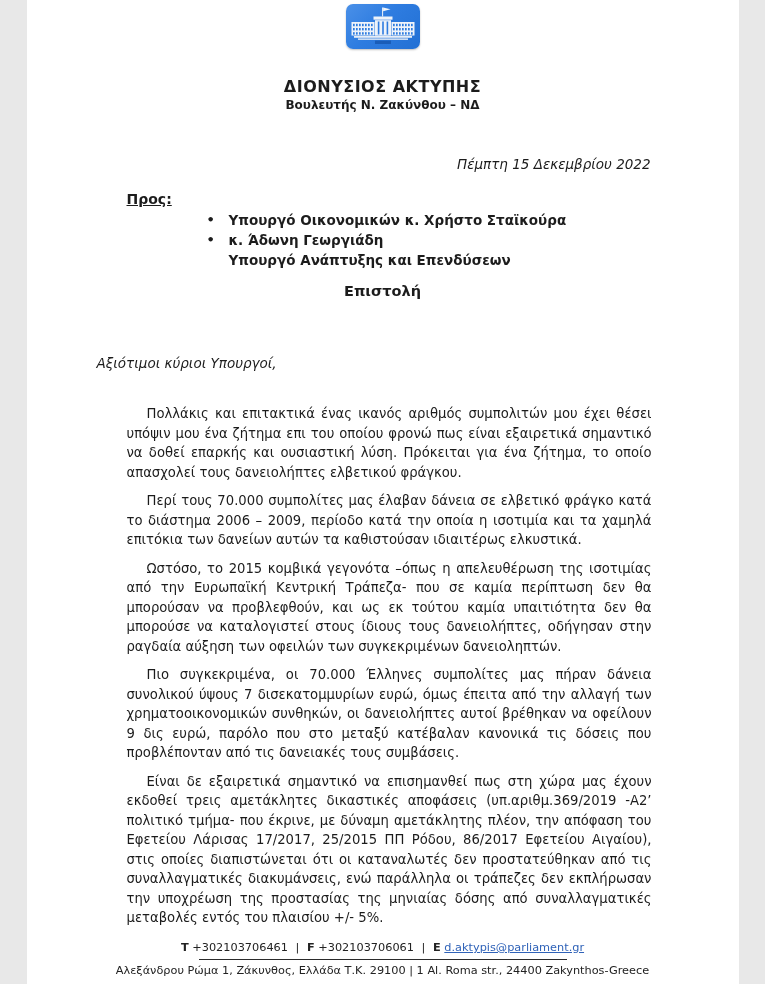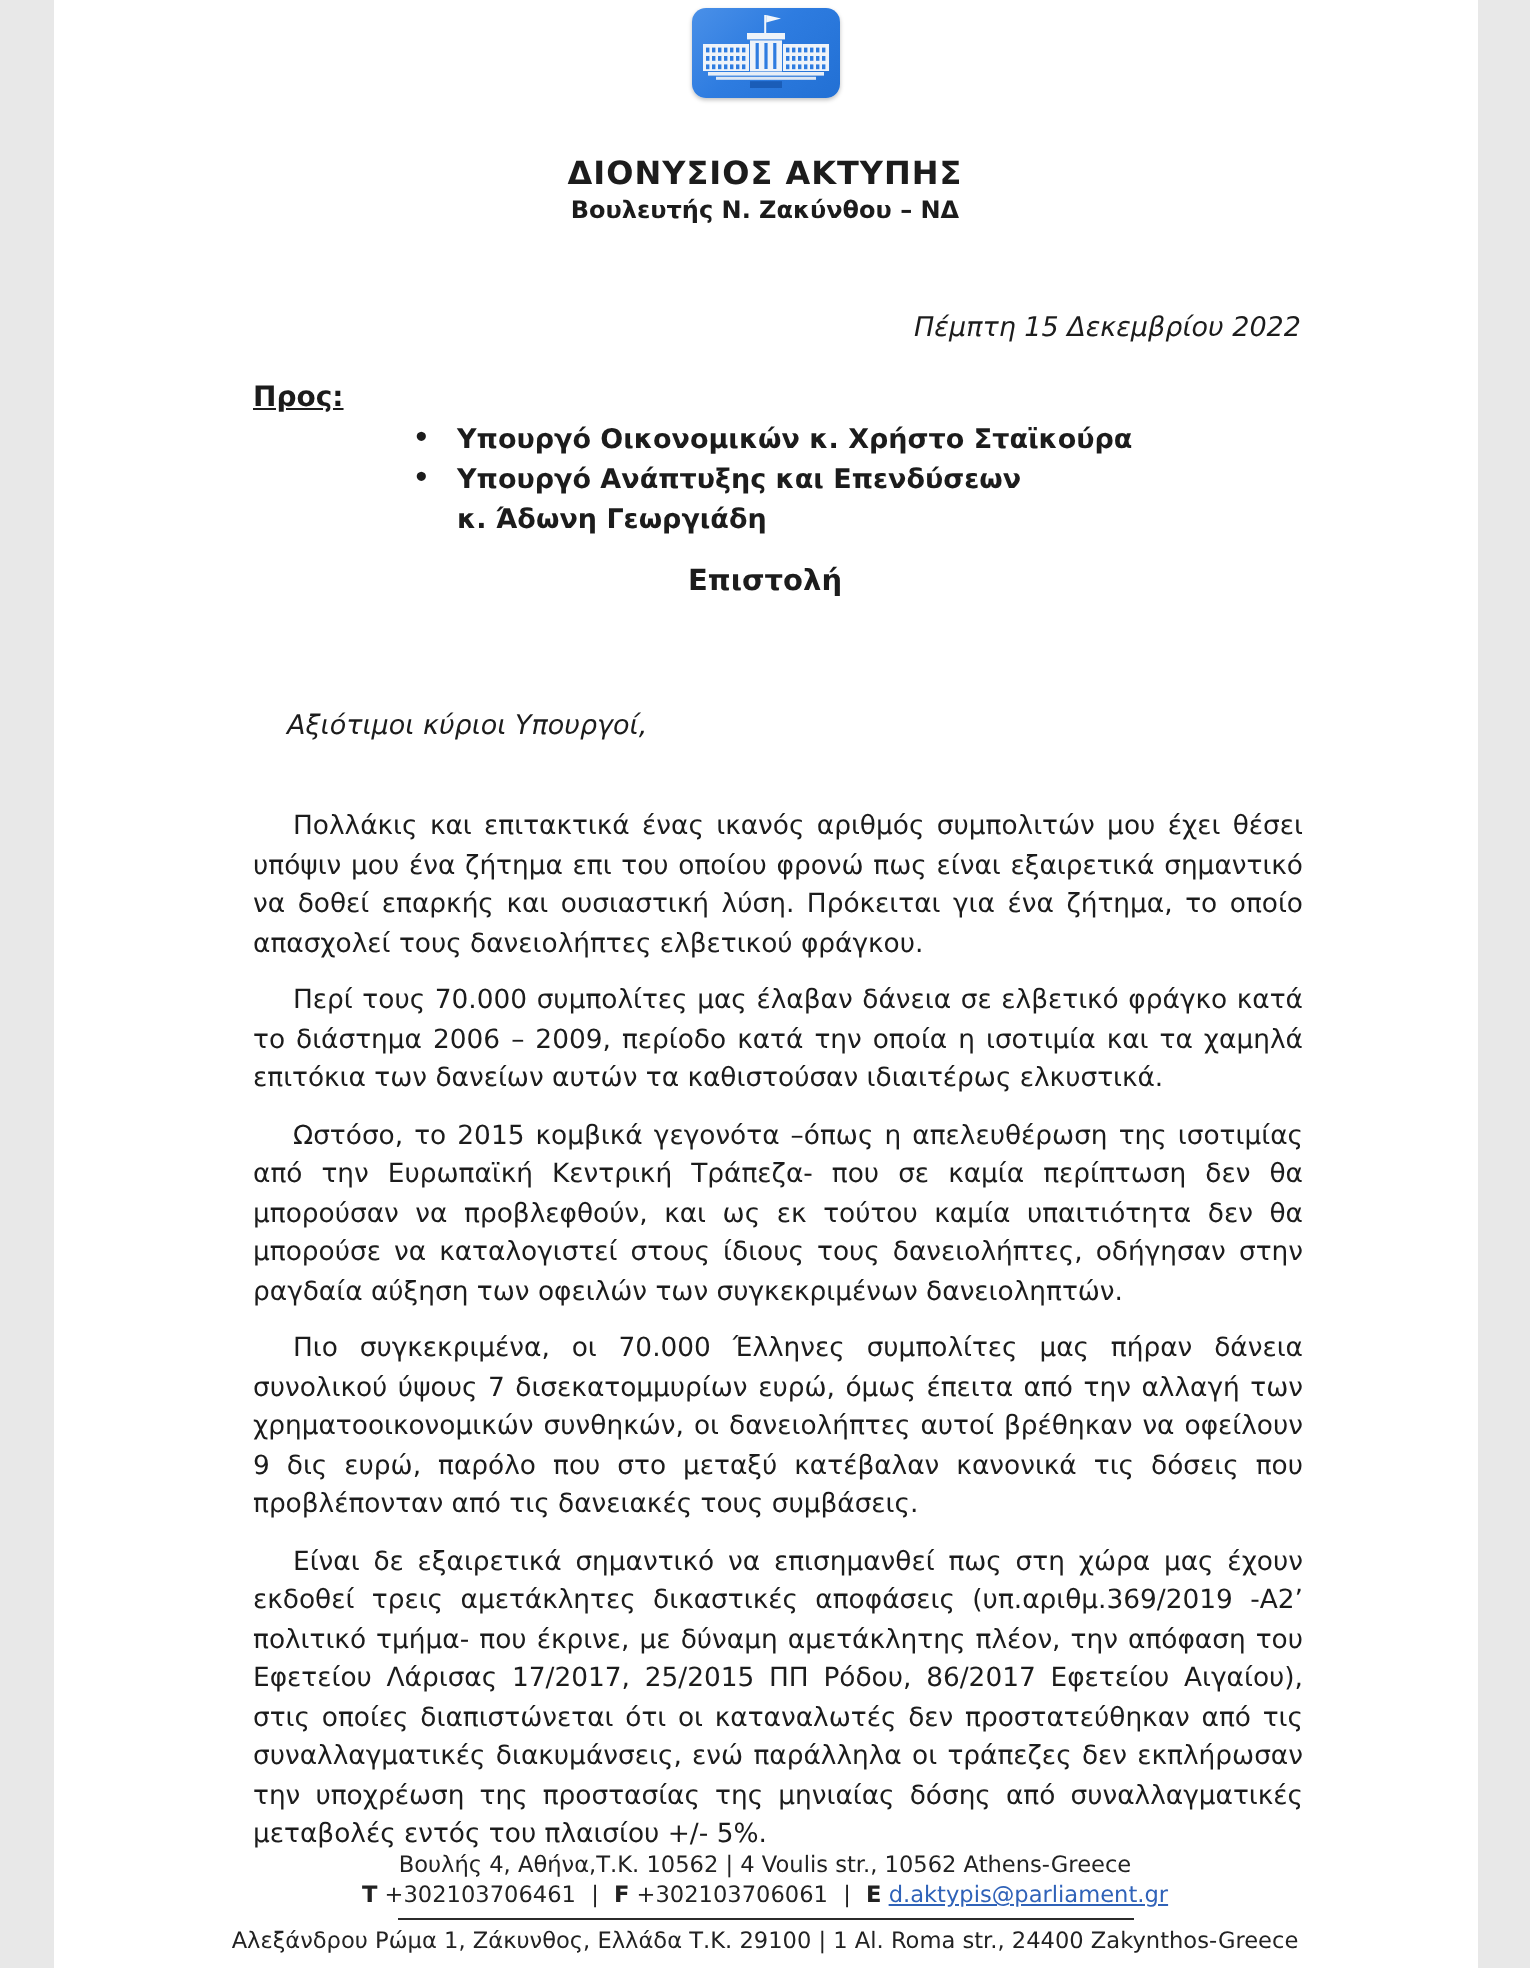--- a/index.html
+++ b/index.html
@@ -64,21 +64,21 @@
   }
   
   .subject{
     margin-top:13px;
     text-align:center;
     font-size:14.5px;font-weight:bold;
     line-height:17px;
   }
   
   .salutation{
-    margin:54px 87px 0 117px;
+    margin:54px 87px 0 70px;
     font-style:italic;
     font-size:13.5px;
     line-height:18px;
   }
   .body p{
     margin:0 87px 9px 100px;
     text-align:justify;
     text-indent:20px;
     font-size:13.2px;
     line-height:19.5px;
@@ -191,39 +191,38 @@
   <div class="recipients">
     <div class="recipient">
       <span class="bullet">•</span>
       <div>
         <div>Υπουργό Οικονομικών κ. Χρήστο Σταϊκούρα</div>
       </div>
     </div>
     <div class="recipient">
       <span class="bullet">•</span>
       <div>
+        <div>κ. Άδωνη Γεωργιάδη</div>
         <div>Υπουργό Ανάπτυξης και Επενδύσεων</div>
-        <div>κ. Άδωνη Γεωργιάδη</div>
       </div>
     </div>
   </div>
 
   <div class="subject">Επιστολή</div>
 
   <div class="salutation">Αξιότιμοι κύριοι Υπουργοί,</div>
   <div class="body">
     <p>Πολλάκις και επιτακτικά ένας ικανός αριθμός συμπολιτών μου έχει θέσει υπόψιν μου ένα ζήτημα επι του οποίου φρονώ πως είναι εξαιρετικά σημαντικό να δοθεί επαρκής και ουσιαστική λύση. Πρόκειται για ένα ζήτημα, το οποίο απασχολεί τους δανειολήπτες ελβετικού φράγκου.</p>
     <p>Περί τους 70.000 συμπολίτες μας έλαβαν δάνεια σε ελβετικό φράγκο κατά το διάστημα 2006 – 2009, περίοδο κατά την οποία η ισοτιμία και τα χαμηλά επιτόκια των δανείων αυτών τα καθιστούσαν ιδιαιτέρως ελκυστικά.</p>
     <p>Ωστόσο, το 2015 κομβικά γεγονότα –όπως η απελευθέρωση της ισοτιμίας από την Ευρωπαϊκή Κεντρική Τράπεζα- που σε καμία περίπτωση δεν θα μπορούσαν να προβλεφθούν, και ως εκ τούτου καμία υπαιτιότητα δεν θα μπορούσε να καταλογιστεί στους ίδιους τους δανειολήπτες, οδήγησαν στην ραγδαία αύξηση των οφειλών των συγκεκριμένων δανειοληπτών.</p>
     <p>Πιο συγκεκριμένα, οι 70.000 Έλληνες συμπολίτες μας πήραν δάνεια συνολικού ύψους 7 δισεκατομμυρίων ευρώ, όμως έπειτα από την αλλαγή των χρηματοοικονομικών συνθηκών, οι δανειολήπτες αυτοί βρέθηκαν να οφείλουν 9 δις ευρώ, παρόλο που στο μεταξύ κατέβαλαν κανονικά τις δόσεις που προβλέπονταν από τις δανειακές τους συμβάσεις.</p>
     <p>Είναι δε εξαιρετικά σημαντικό να επισημανθεί πως στη χώρα μας έχουν εκδοθεί τρεις αμετάκλητες δικαστικές αποφάσεις (υπ.αριθμ.369/2019 -Α2’ πολιτικό τμήμα- που έκρινε, με δύναμη αμετάκλητης πλέον, την απόφαση του Εφετείου Λάρισας 17/2017, 25/2015 ΠΠ Ρόδου, 86/2017 Εφετείου Αιγαίου), στις οποίες διαπιστώνεται ότι οι καταναλωτές δεν προστατεύθηκαν από τις συναλλαγματικές διακυμάνσεις, ενώ παράλληλα οι τράπεζες δεν εκπλήρωσαν την υποχρέωση της προστασίας της μηνιαίας δόσης από συναλλαγματικές μεταβολές εντός του πλαισίου +/- 5%.</p>
   </div>
 
   <div class="footer">
-    <div>Βουλής 4, Αθήνα,Τ.Κ. 10562 | 4 Voulis str., 10562 Athens-Greece</div>
     <div>
       <b>T</b>
       <span>+302103706461</span>
       <span class="sep">|</span>
       <b>F</b>
       <span>+302103706061</span>
       <span class="sep">|</span>
       <b>E</b>
       <a href="#">d.aktypis@parliament.gr</a>
     </div>

